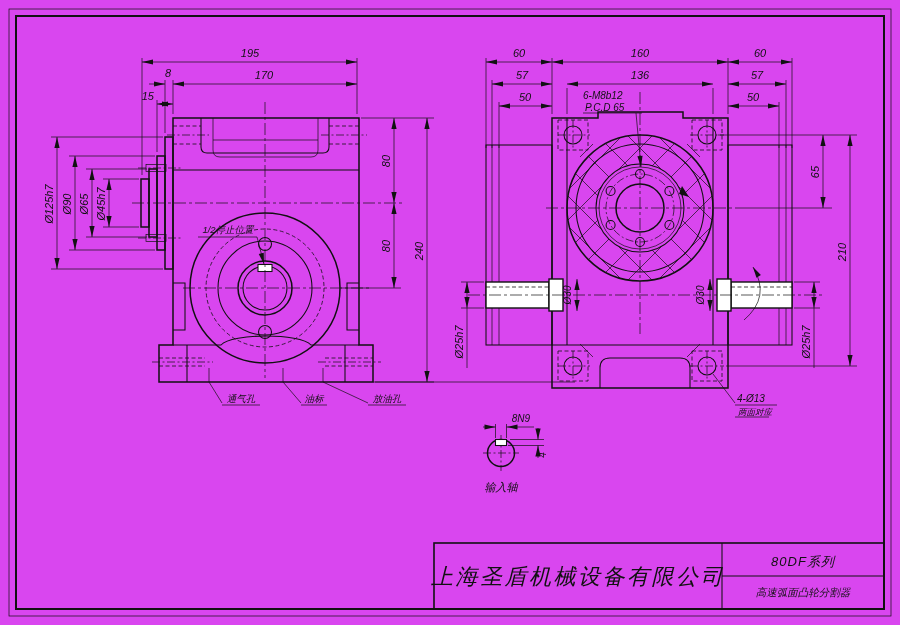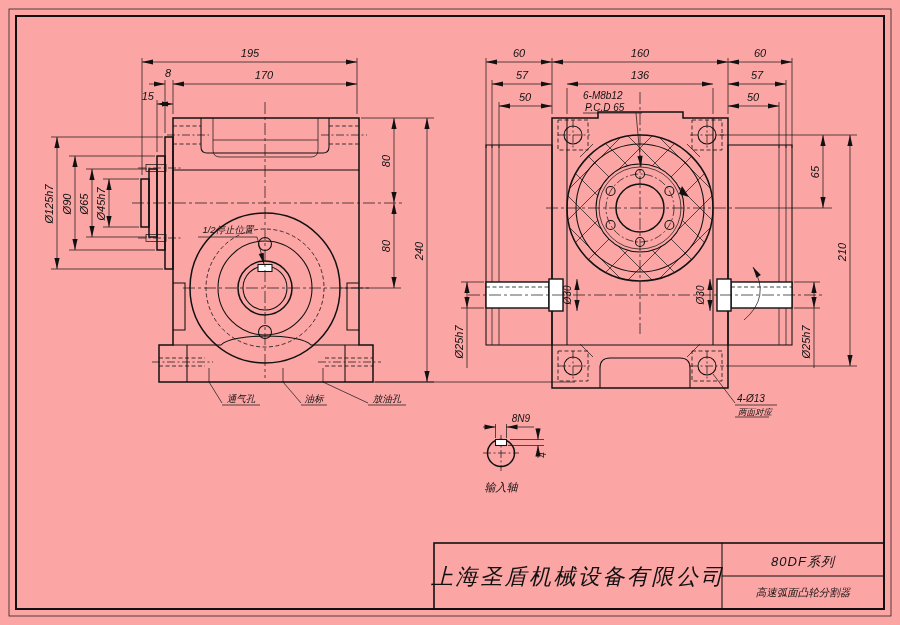--- a/index.html
+++ b/index.html
@@ -1,16 +1,16 @@
 <!DOCTYPE html>
 <html><head>
 <meta charset="utf-8">
 <style>
   html,body{margin:0;padding:0;background:#fff;}
-  .stage{width:900px;height:625px;position:relative;background:#fca5a5;}
+  .stage{width:900px;height:625px;position:relative;background:#d946ef;}
   svg{display:block;}
   svg text{fill:#111;font-family:"Liberation Sans",sans-serif;font-style:italic;}
   .t11{font-size:11px;}
   .t10{font-size:10px;}
   .t9{font-size:9.5px;}
   .t8{font-size:8.5px;}
   .company{font-size:22px;letter-spacing:2.5px;}
   .series{font-size:13px;letter-spacing:1px;}
   .product{font-size:10.5px;}
   .ol{stroke:#111;stroke-width:1.5;fill:none;}

